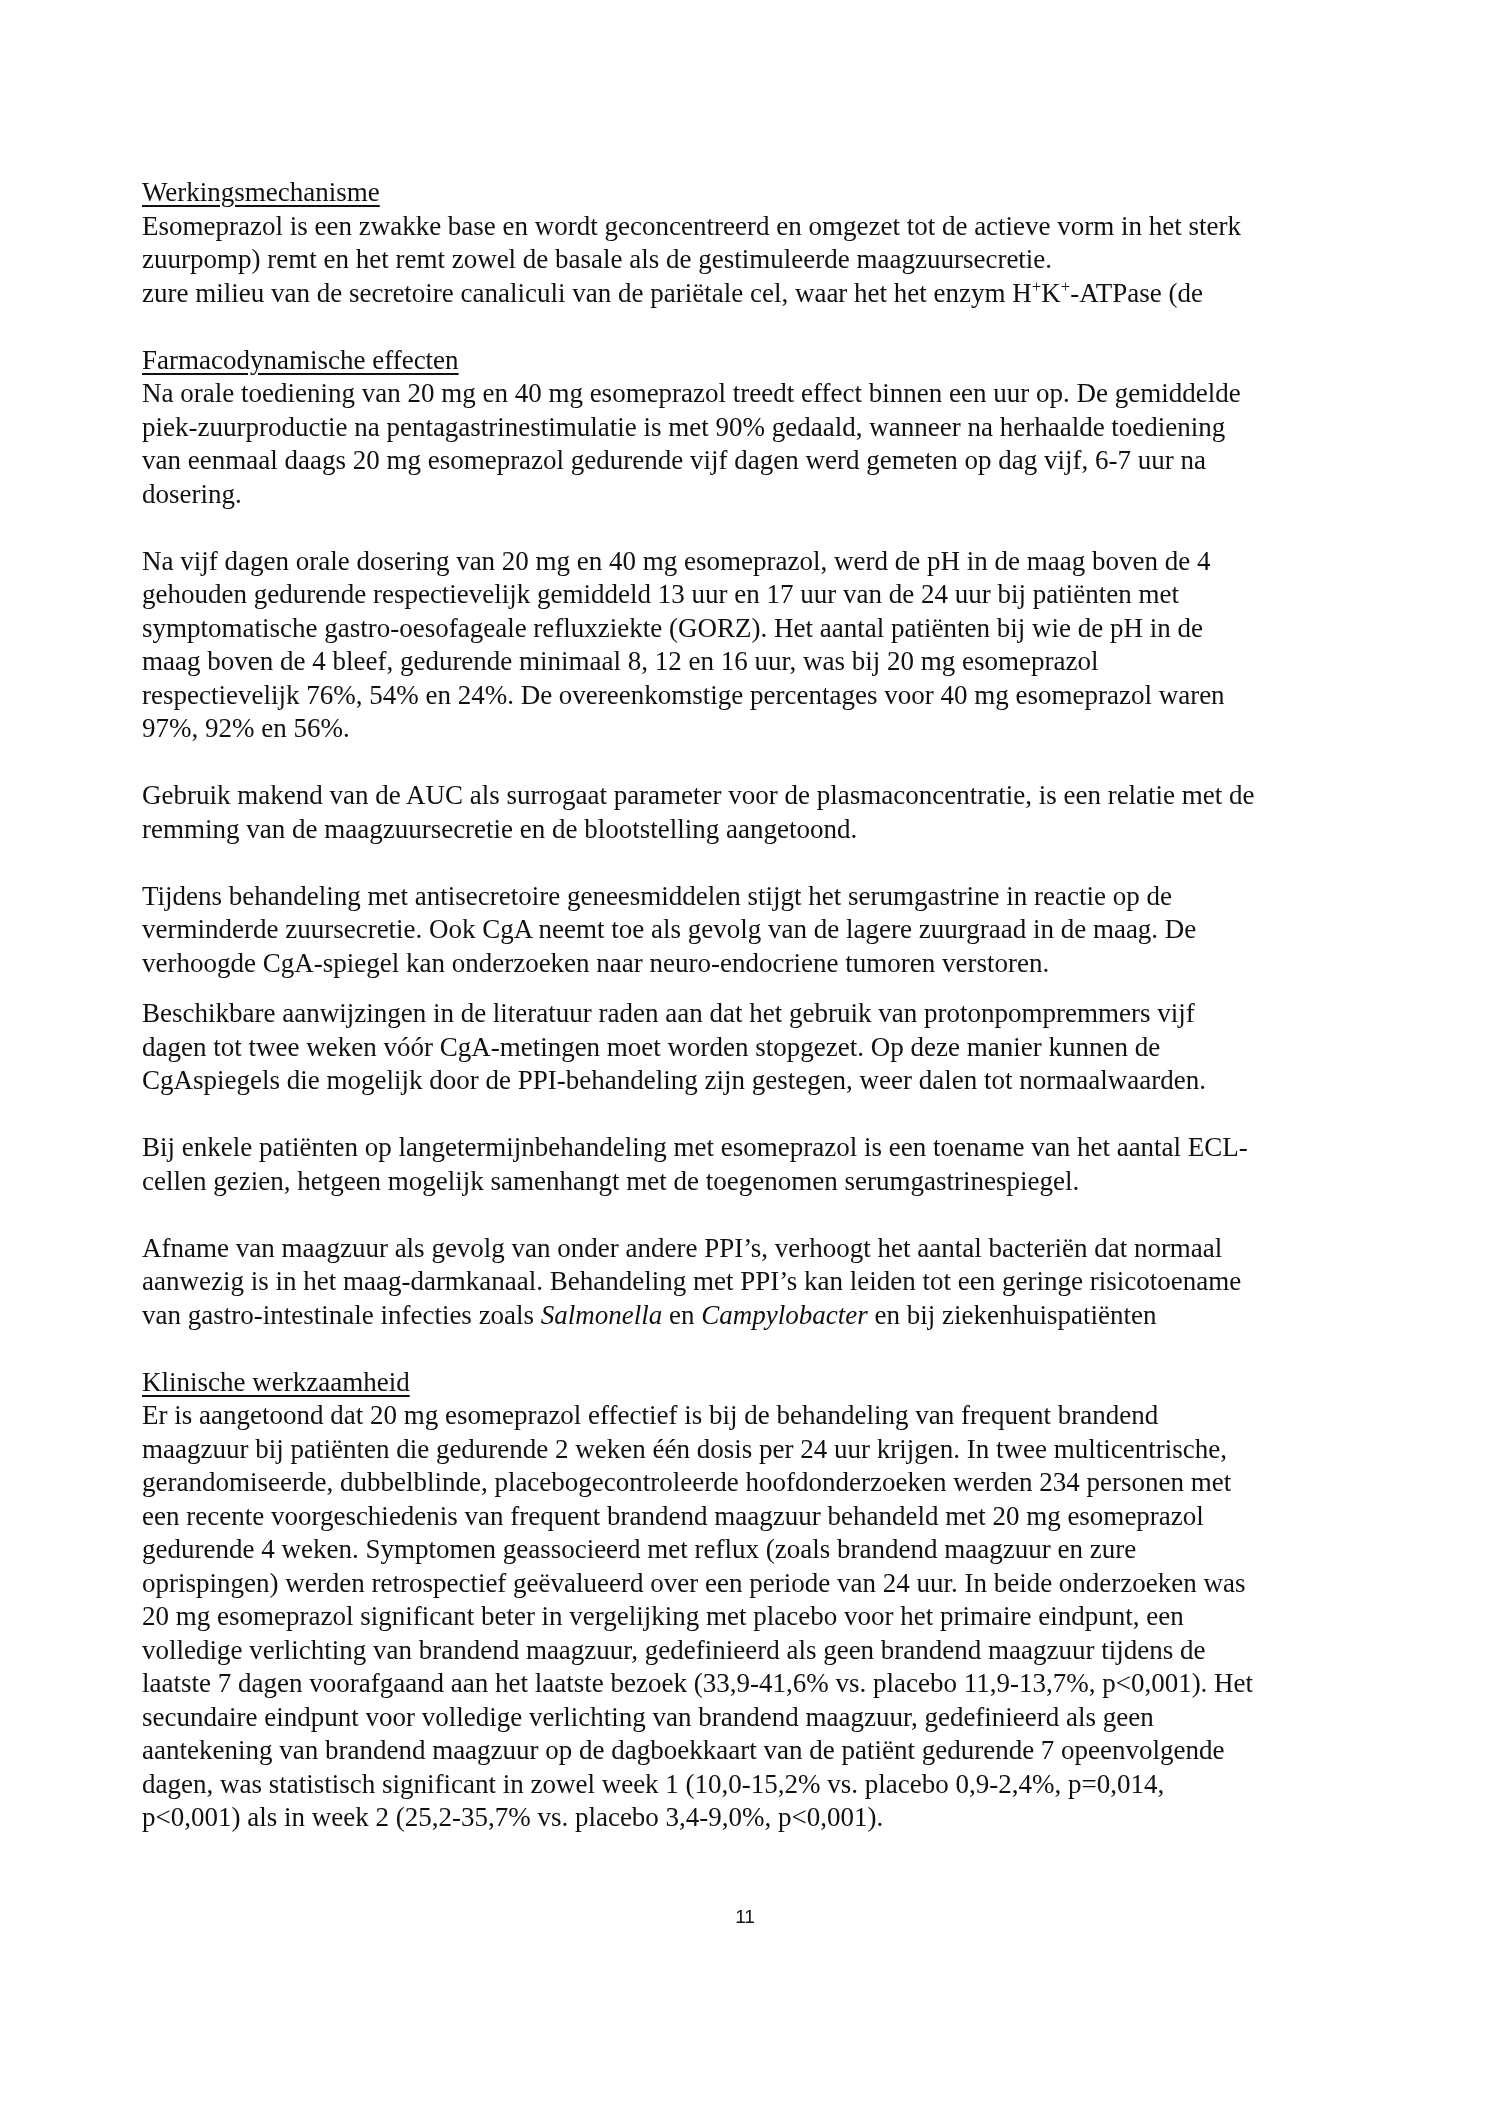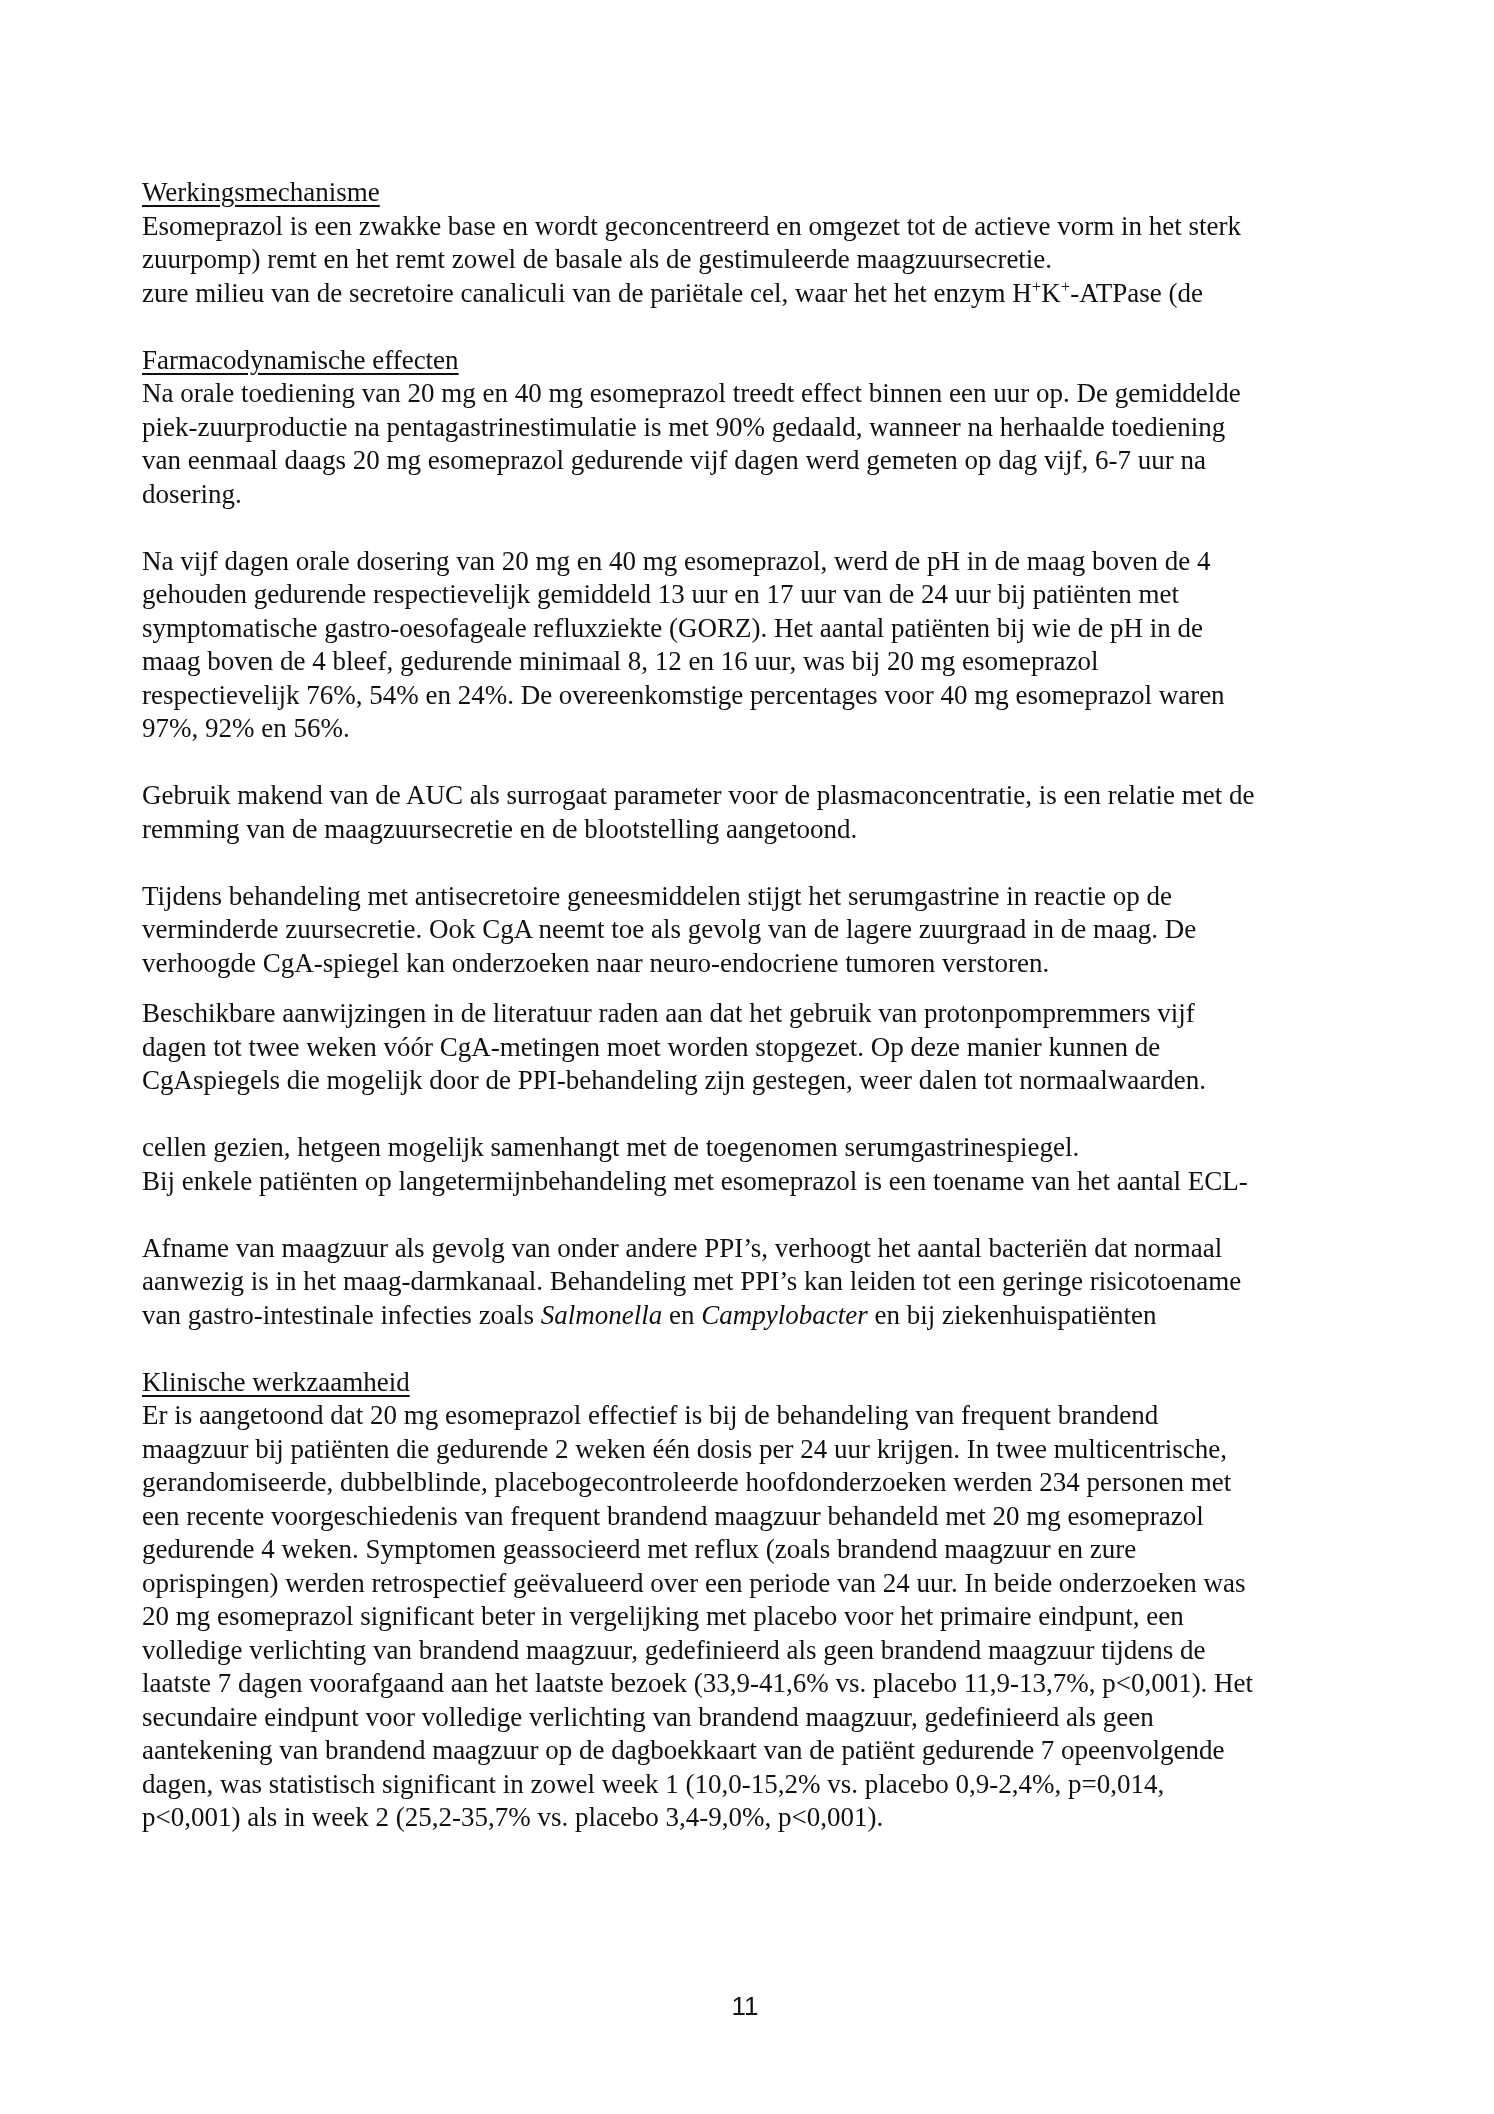--- a/index.html
+++ b/index.html
@@ -26,26 +26,26 @@
     text-underline-offset: 4px;
   }
   .spaced { margin-top: 33.5px; }
   .para { margin-top: 33.5px; }
   .para.after-heading { margin-top: 0; }
   .para.tight { margin-top: 17px; font-family: Liberation Serif, serif; }
   .line { white-space: pre; }
   sup { font-size: 0.62em; vertical-align: super; line-height: 0; }
   .page-number {
     position: absolute;
-    top: 1990px;
+    top: 1900px;
     left: 0;
     width: 100%;
     text-align: center;
     font-family: "Liberation Sans", "DejaVu Sans", sans-serif;
-    font-size: 26px;
+    font-size: 19px;
     color: #111111;
   }
 </style>
 </head>
 <body>
 
 <div class="page">
   <div class="content">
 
     <div class="doc-heading">Werkingsmechanisme</div>
@@ -85,22 +85,22 @@
         <div class="line"><span>verhoogde CgA-spiegel kan onderzoeken naar neuro-endocriene tumoren verstoren.</span></div>
       </div>
 
     <div class="para tight">
         <div class="line"><span>Beschikbare aanwijzingen in de literatuur raden aan dat het gebruik van protonpompremmers vijf</span></div>
         <div class="line"><span>dagen tot twee weken vóór CgA-metingen moet worden stopgezet. Op deze manier kunnen de</span></div>
         <div class="line"><span>CgAspiegels die mogelijk door de PPI-behandeling zijn gestegen, weer dalen tot normaalwaarden.</span></div>
       </div>
 
     <div class="para">
+        <div class="line"><span>Bij enkele patiënten op langetermijnbehandeling met esomeprazol is een toename van het aantal ECL-</span></div>
         <div class="line"><span>cellen gezien, hetgeen mogelijk samenhangt met de toegenomen serumgastrinespiegel.</span></div>
-        <div class="line"><span>Bij enkele patiënten op langetermijnbehandeling met esomeprazol is een toename van het aantal ECL-</span></div>
       </div>
 
     <div class="para">
         <div class="line"><span>Afname van maagzuur als gevolg van onder andere PPI’s, verhoogt het aantal bacteriën dat normaal</span></div>
         <div class="line"><span>aanwezig is in het maag-darmkanaal. Behandeling met PPI’s kan leiden tot een geringe risicotoename</span></div>
         <div class="line"><span>van gastro-intestinale infecties zoals </span><span style="font-style: italic; text-align: center;">Salmonella</span><span> en </span><span style="font-style: italic;">Campylobacter</span><span> en bij ziekenhuispatiënten</span></div>
       </div>
 
     <div class="doc-heading spaced">Klinische werkzaamheid</div>
 

